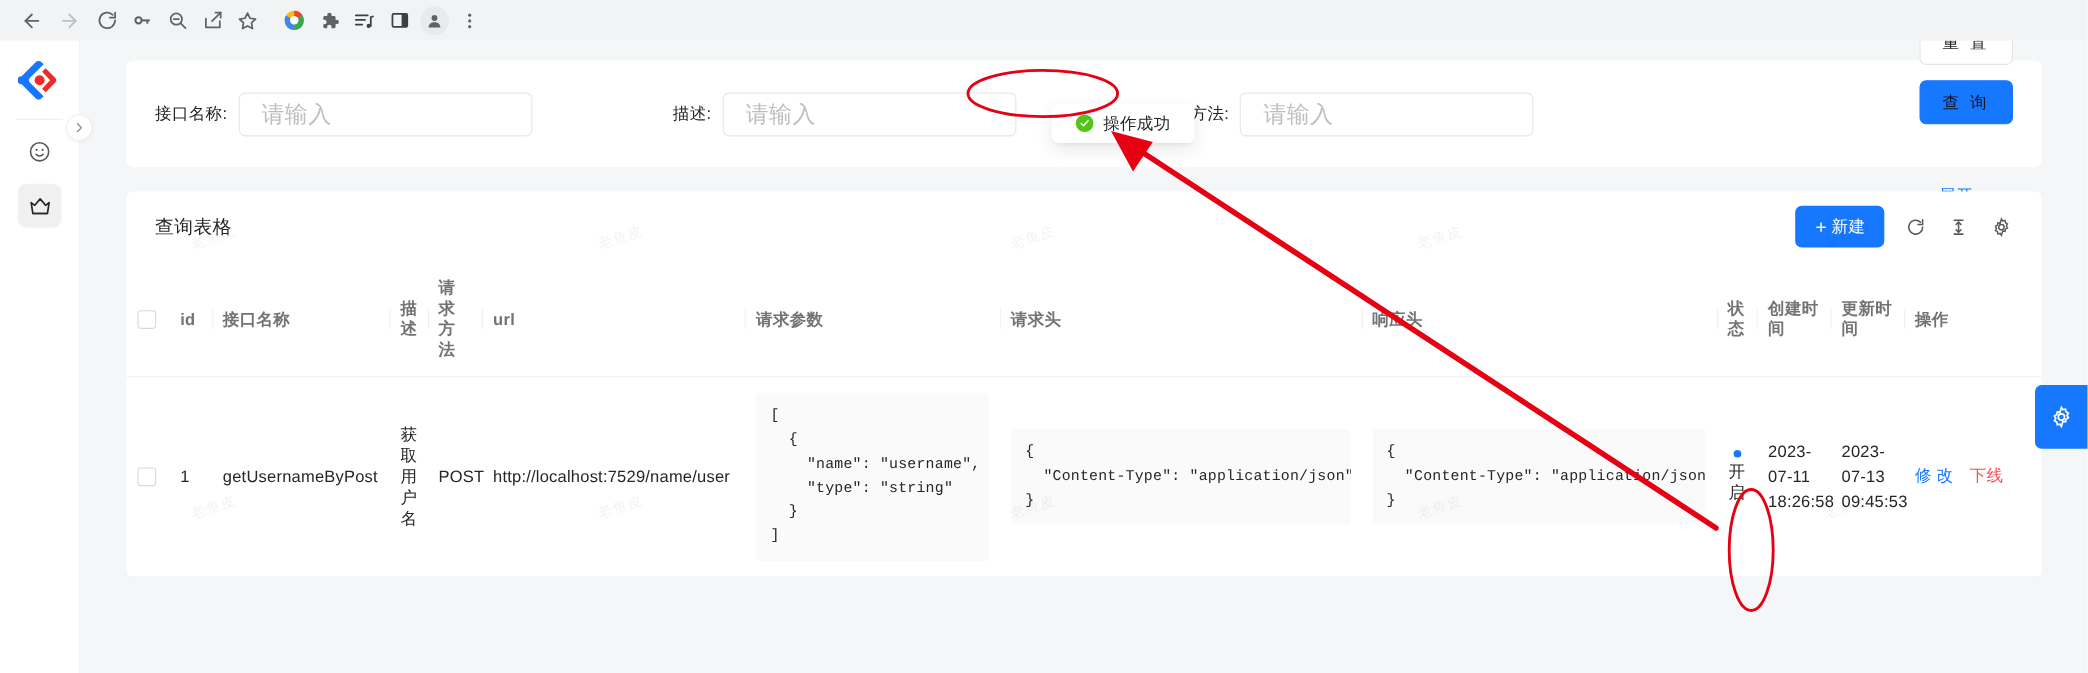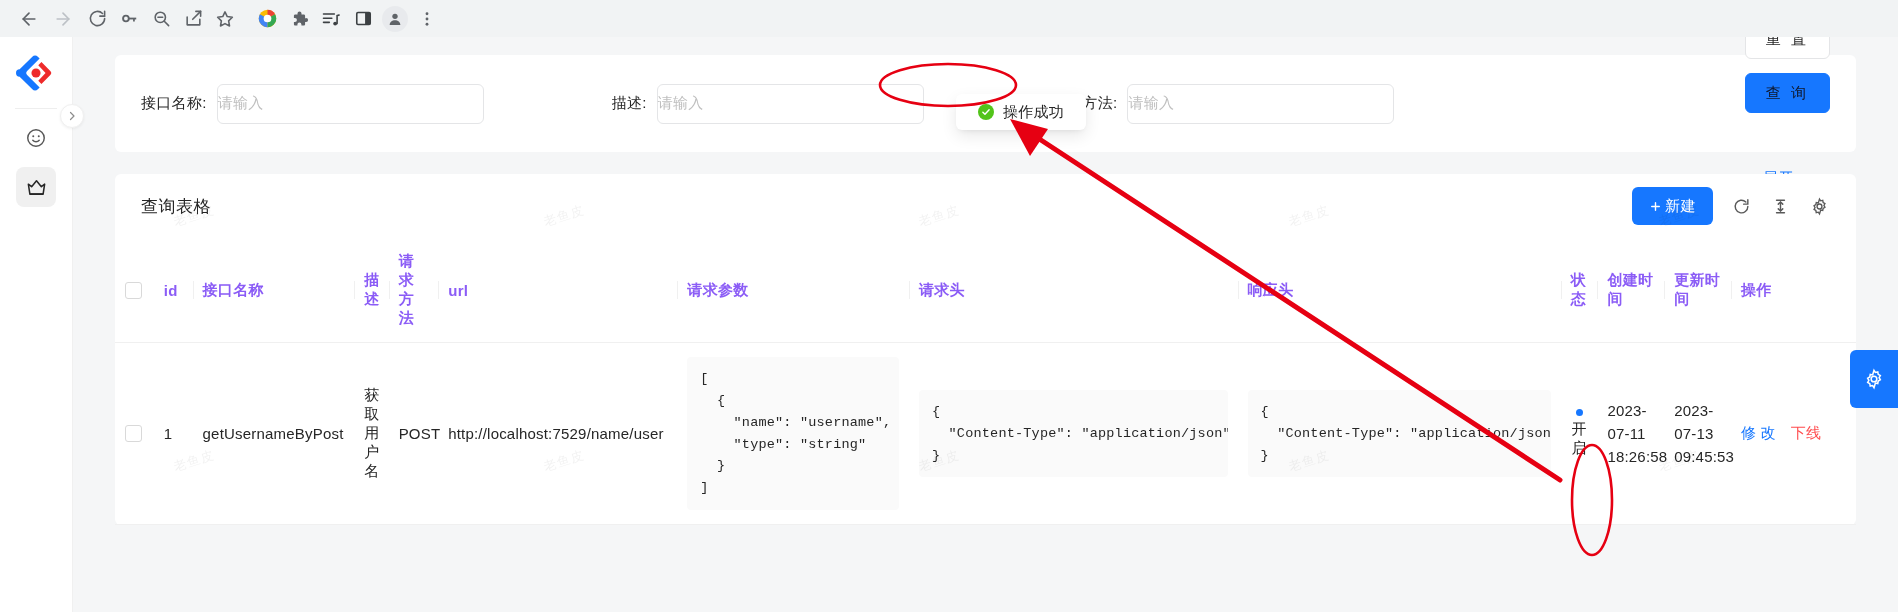--- a/index.html
+++ b/index.html
@@ -84,22 +84,22 @@
     position:relative;
   }
   .filter-card{ height:97px; display:flex; align-items:center; padding:0 26px; }
   .f-item{ display:flex; align-items:center; }
   .f-label{
     font-size:15px; color:#262626; white-space:nowrap; margin-right:10px;
     letter-spacing:.3px;
   }
   .f-input{
     height:40px; border:1px solid #e4e5e7; border-radius:6px;
-    background:#fff; display:flex; align-items:center; padding:0 0;
-    font-size:15px; color:#bfbfbf; letter-spacing:.3px;
+    background:#fff; display:flex; align-items:center; padding:0 20px;
+    font-size:21px; color:#bfbfbf; letter-spacing:.3px;
   }
   .in-w1{ width:267px; } .in-w2{ width:267px; } .in-w3{ width:267px; }
   .f-gap1{ width:128px; } .f-gap2{ width:128px; }
   .f-actions{ margin-left:auto; display:flex; align-items:center; gap:14px;flex-direction:column; }
   .btn{
     height:40px; border-radius:6px; display:flex; align-items:center;
     justify-content:center; font-size:15px; cursor:pointer; letter-spacing:3px;
     padding:0 20px;
   }
   .btn-default{ border:1px solid #e4e5e7; background:#fff; color:#262626; }
@@ -121,21 +121,21 @@
     cursor:pointer; color:#595959;
   }
   .btn-new{
     background:#1677ff;color:#fff;height:38px;border-radius:6px;
     display:flex;align-items:center;justify-content:center;padding:0 17px;
     font-size:15px;cursor:pointer;gap:3px;letter-spacing:.5px;
   }
 
   table{ border-collapse:collapse; width:100%; table-layout:fixed; }
   thead th{
-    font-size:15px; color:#8b5cf6; font-weight:700; text-align:left;
+    font-size:15px; color:#737373; font-weight:700; text-align:left;
     padding:14px 10px; vertical-align:middle; background:#fff;
     border-bottom:1px solid #f0f0f0; letter-spacing:.3px;
   }
   tbody td{
     font-size:15px; color:#262626; padding:14px 10px; vertical-align:middle;
     border-bottom:1px solid #f0f0f0; letter-spacing:.2px;
   }
   .col-sep{ position:relative; }
   .col-sep:before{
     content:""; position:absolute; left:0; top:50%; transform:translateY(-50%);

